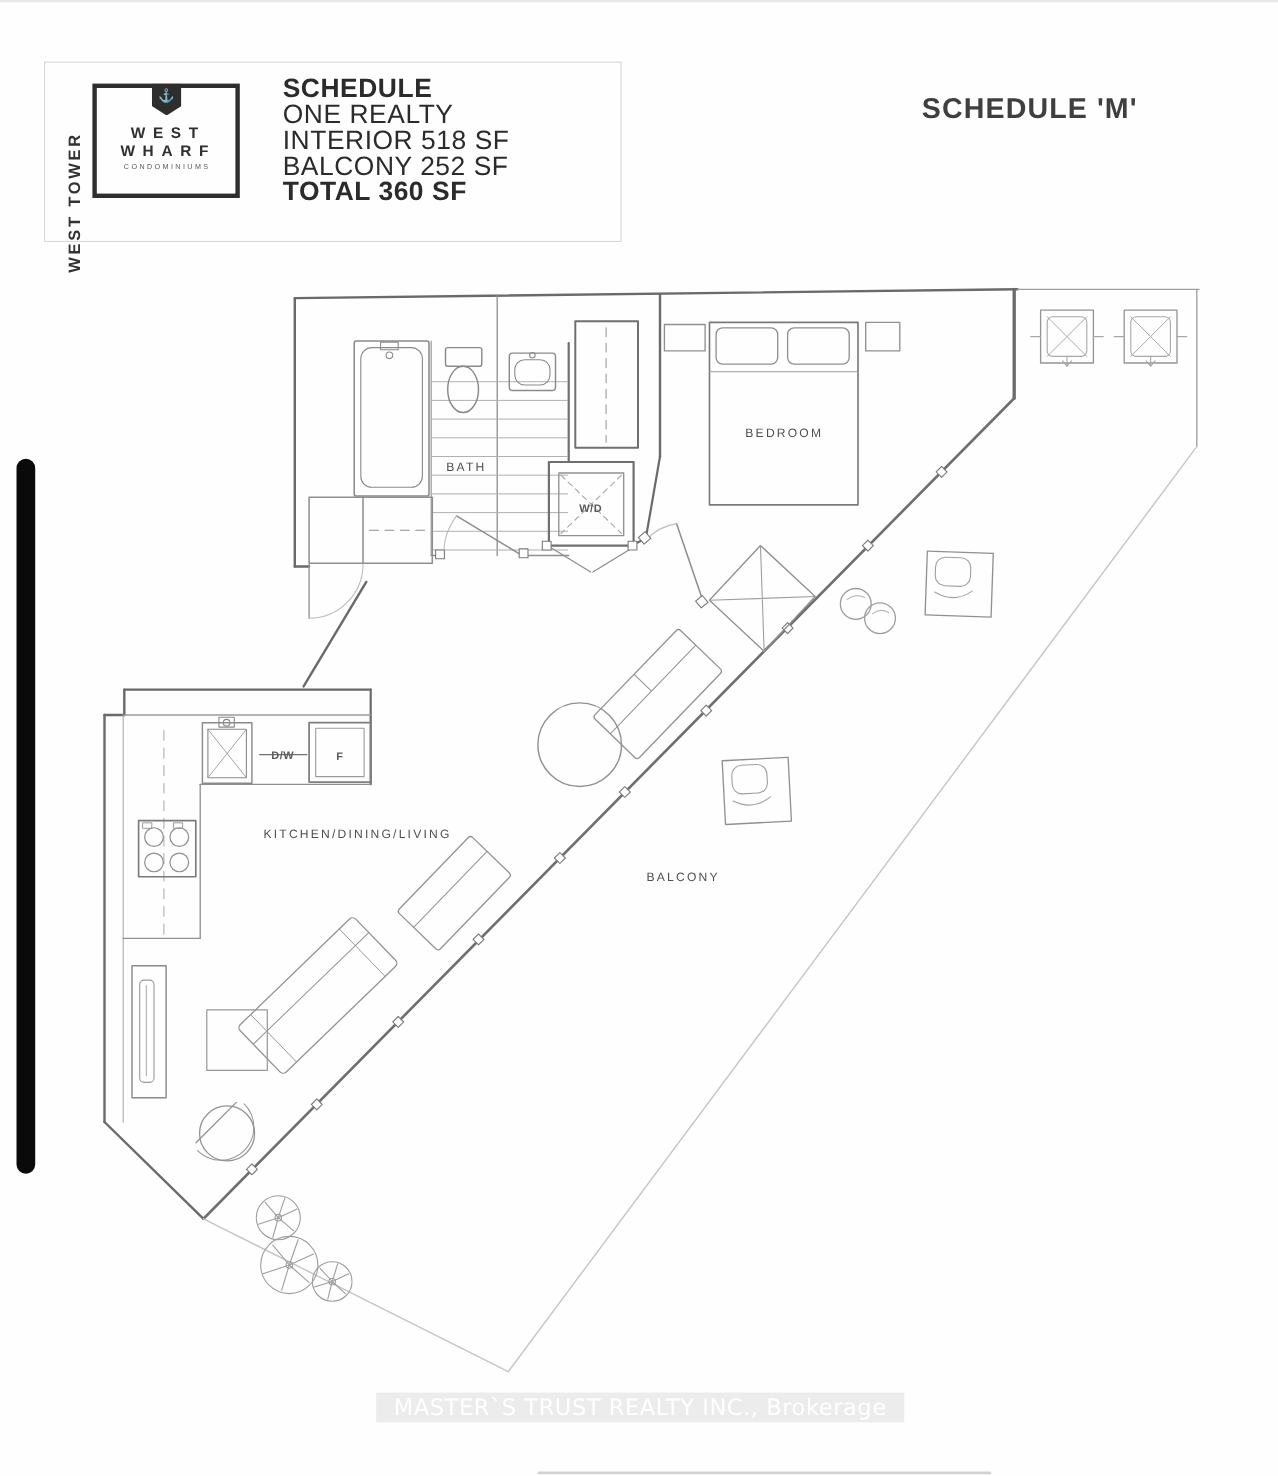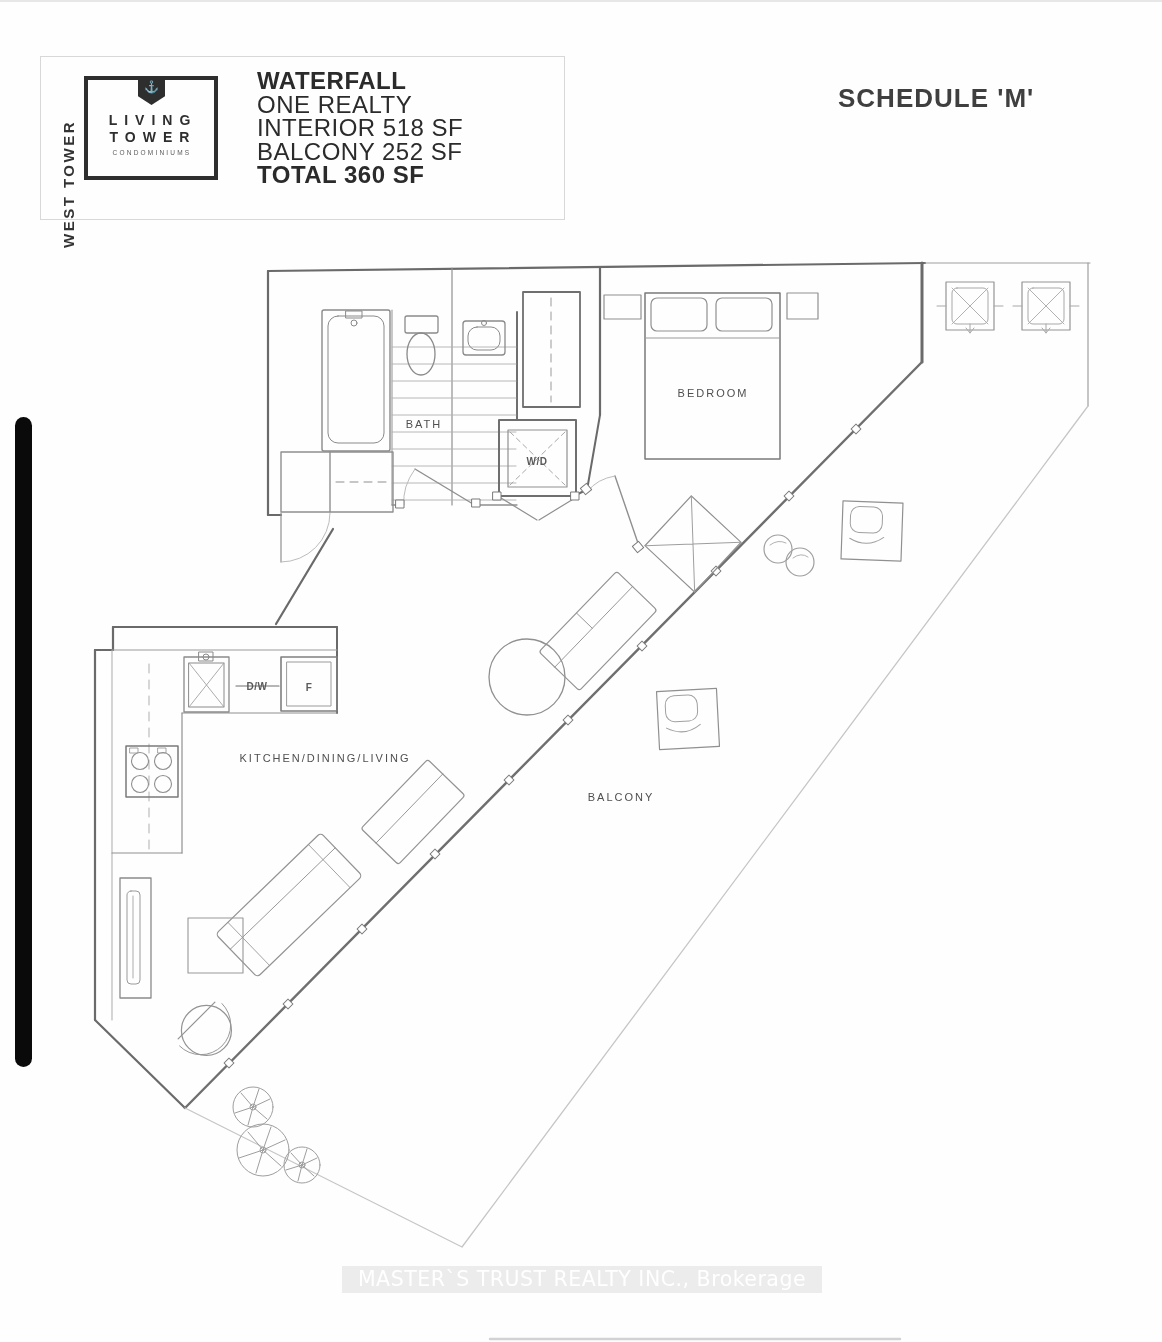--- a/index.html
+++ b/index.html
@@ -46,27 +46,27 @@
 <body>
 
 <div class="page">
   <div class="scan-top"></div>
 
   <div class="header-box">
     <div class="west-tower">WEST TOWER</div>
     <div class="logo-frame">
       <div class="logo-banner">⚓</div>
       <div class="logo-text">
-        <div class="logo-line">LIVING</div>
-        <div class="logo-line">TOWER</div>
+        <div class="logo-line">WEST</div>
+        <div class="logo-line">WHARF</div>
         <div class="logo-sub">CONDOMINIUMS</div>
       </div>
     </div>
     <div class="title-block">
-      <div class="tb-bold">WATERFALL</div>
+      <div class="tb-bold">SCHEDULE</div>
       <div>ONE REALTY</div>
       <div>INTERIOR 518 SF</div>
       <div>BALCONY 252 SF</div>
       <div class="tb-bold">TOTAL 360 SF</div>
     </div>
   </div>
   <div class="schedule">SCHEDULE 'M'</div>
 
   <div class="black-bar"></div>
 

